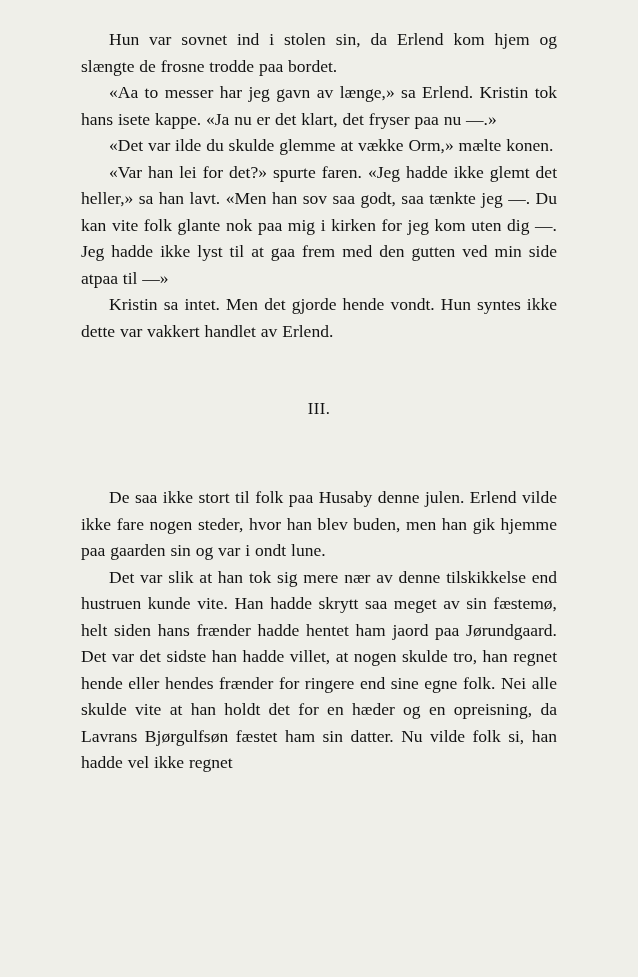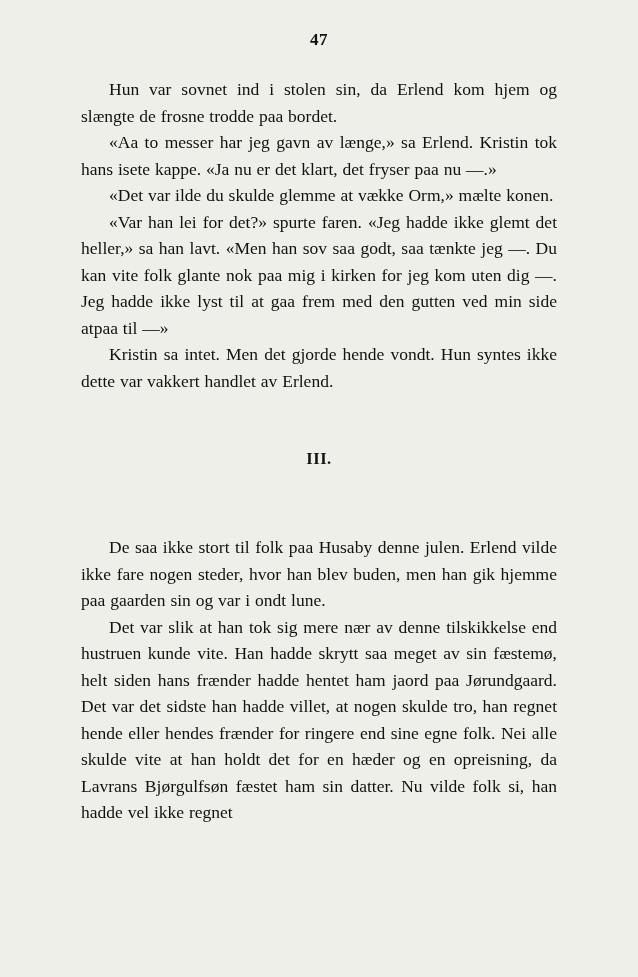--- a/index.html
+++ b/index.html
@@ -39,37 +39,36 @@
     font-size: 17.5px;
     line-height: 1.515;
     text-align: justify;
     text-indent: 28px;
     hyphens: none;
     word-spacing: 0.5px;
   }
   .chapter-heading {
     text-align: center;
     font-size: 16.5px;
-    font-weight: bold;
+    font-weight: normal;
     letter-spacing: 0.5px;
     margin: 0;
     padding-top: 55px;
     padding-bottom: 33px;
   }
   .section-block p.para:first-child {
     text-indent: 28px;
     margin-top: 32px;
   }
 </style>
 </head>
 <body>
 
 <div class="page">
 
-  <div class="page-number">47</div>
 
   <div class="text-body">
 
     <p class="para">Hun var sovnet ind i stolen sin, da Erlend kom hjem og slængte de frosne trodde paa bordet.</p>
     <p class="para">«Aa to messer har jeg gavn av længe,» sa Erlend. Kristin tok hans isete kappe. «Ja nu er det klart, det fryser paa nu —.»</p>
     <p class="para">«Det var ilde du skulde glemme at vække Orm,» mælte konen.</p>
     <p class="para">«Var han lei for det?» spurte faren. «Jeg hadde ikke glemt det heller,» sa han lavt. «Men han sov saa godt, saa tænkte jeg —. Du kan vite folk glante nok paa mig i kirken for jeg kom uten dig —. Jeg hadde ikke lyst til at gaa frem med den gutten ved min side atpaa til —»</p>
     <p class="para">Kristin sa intet. Men det gjorde hende vondt. Hun syntes ikke dette var vakkert handlet av Erlend.</p>
 
     <div class="chapter-heading">III.</div>

